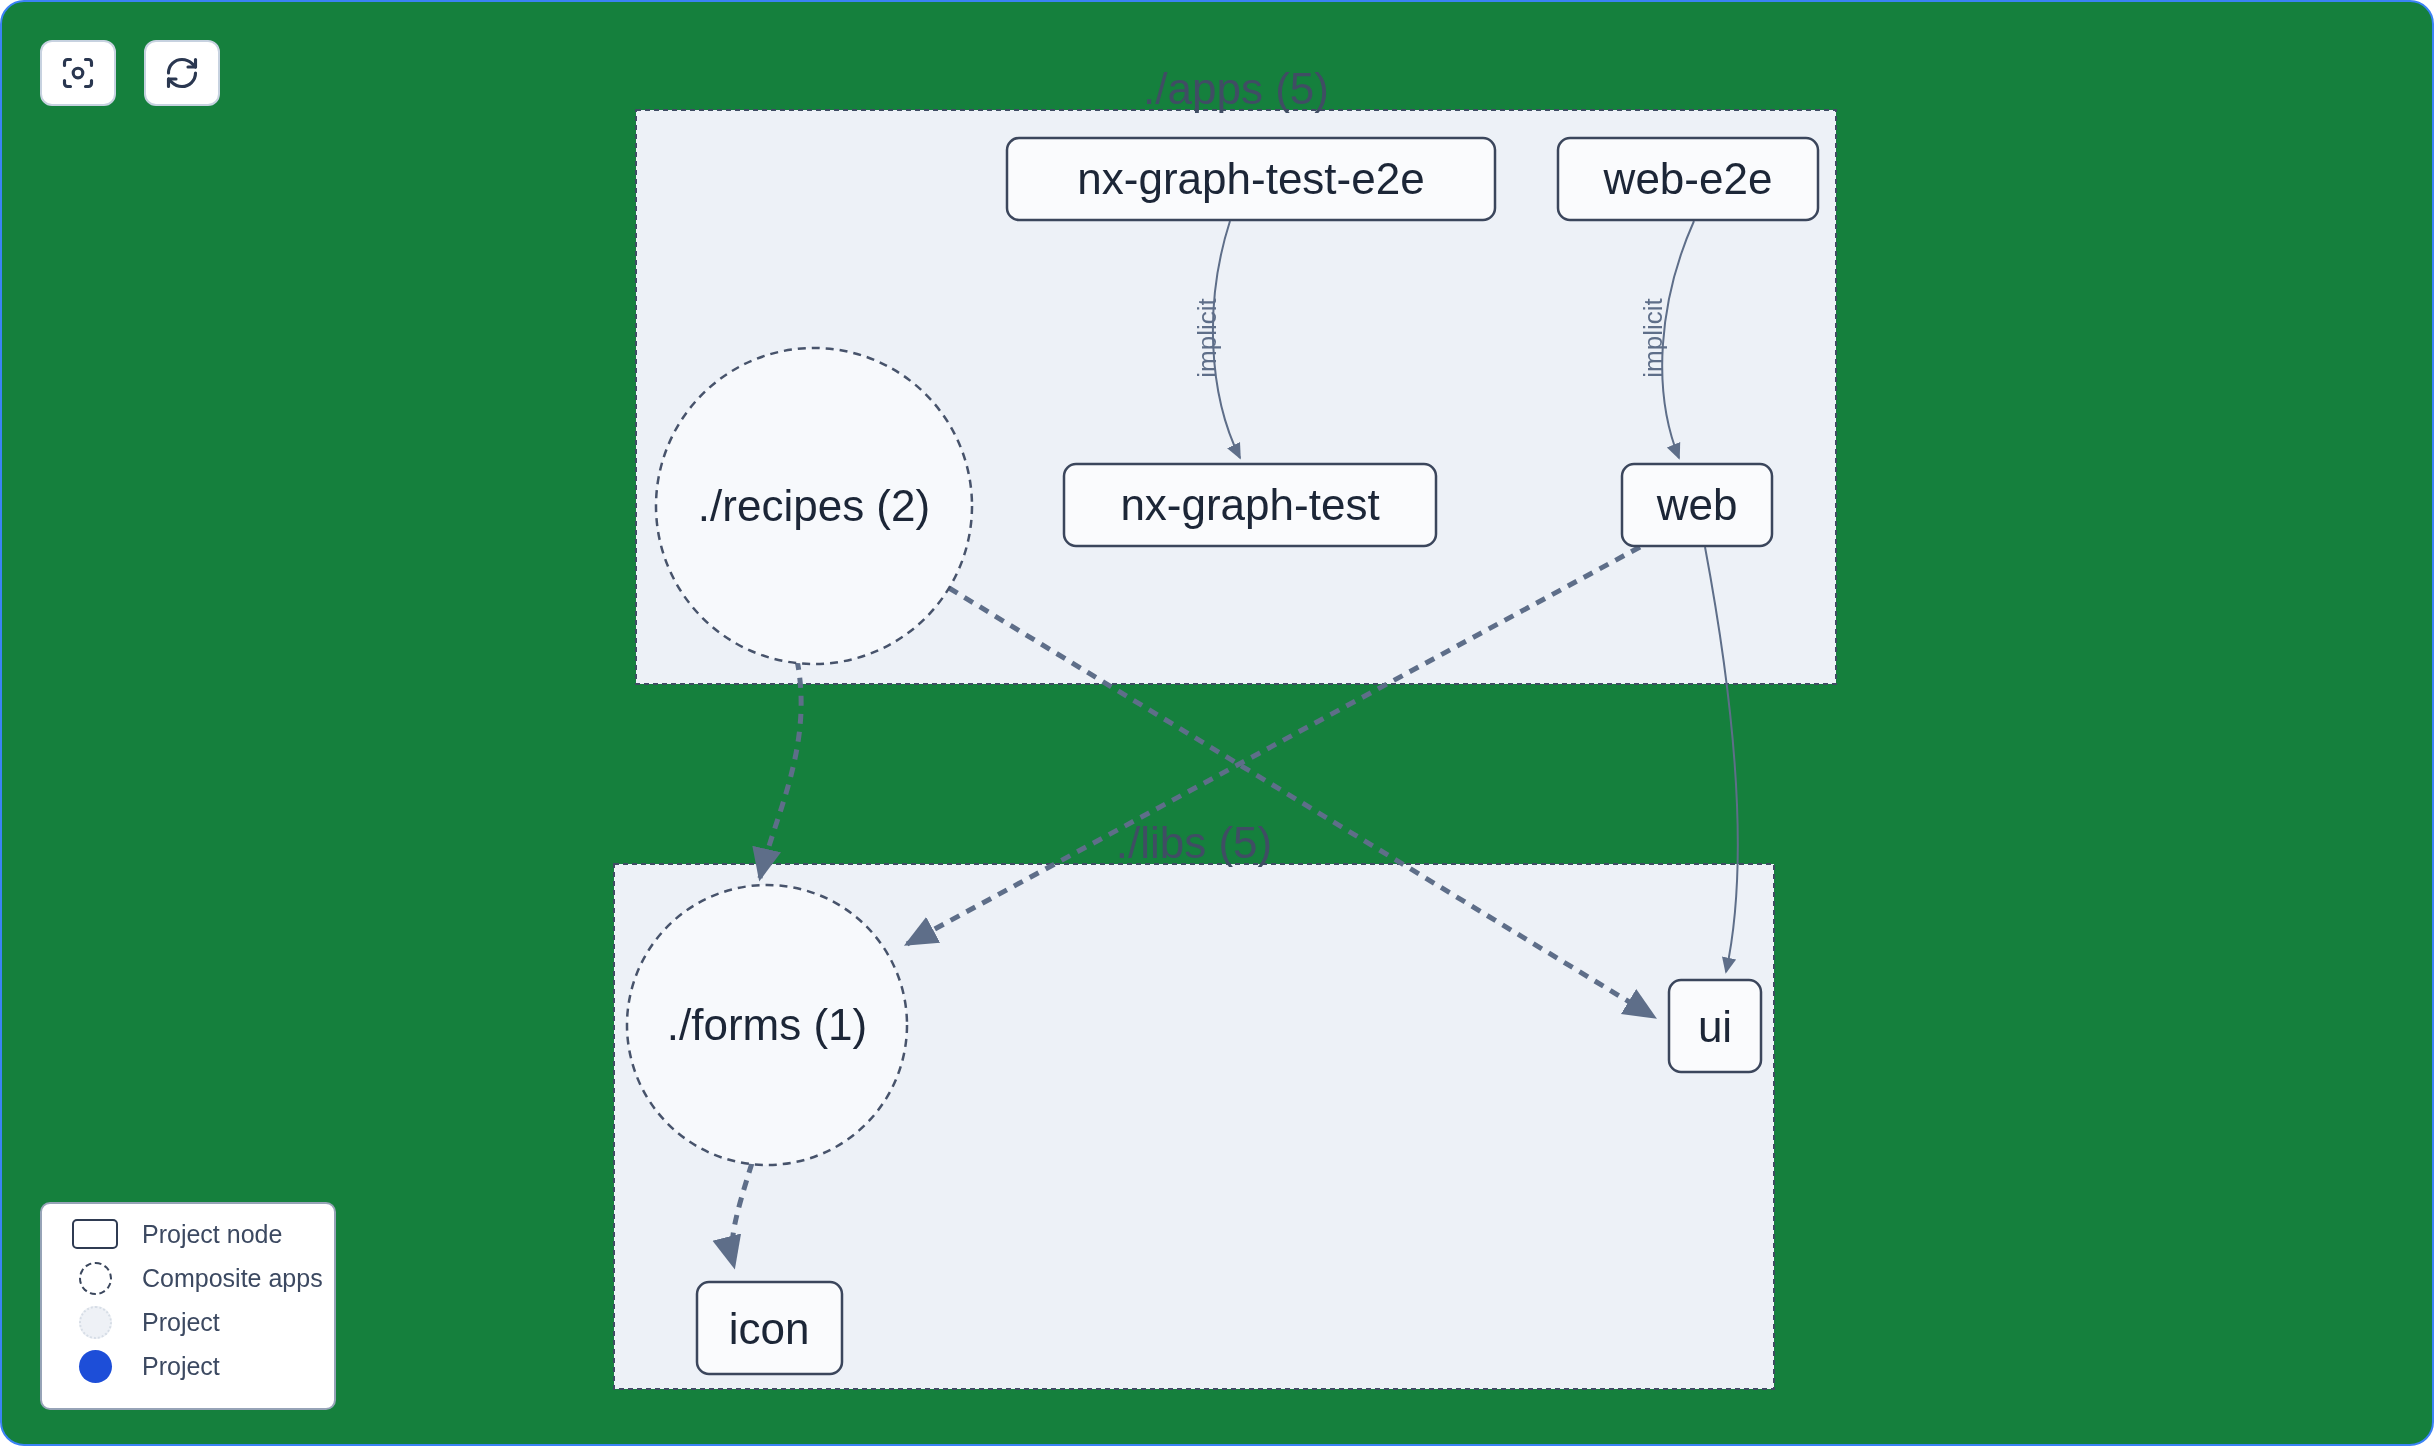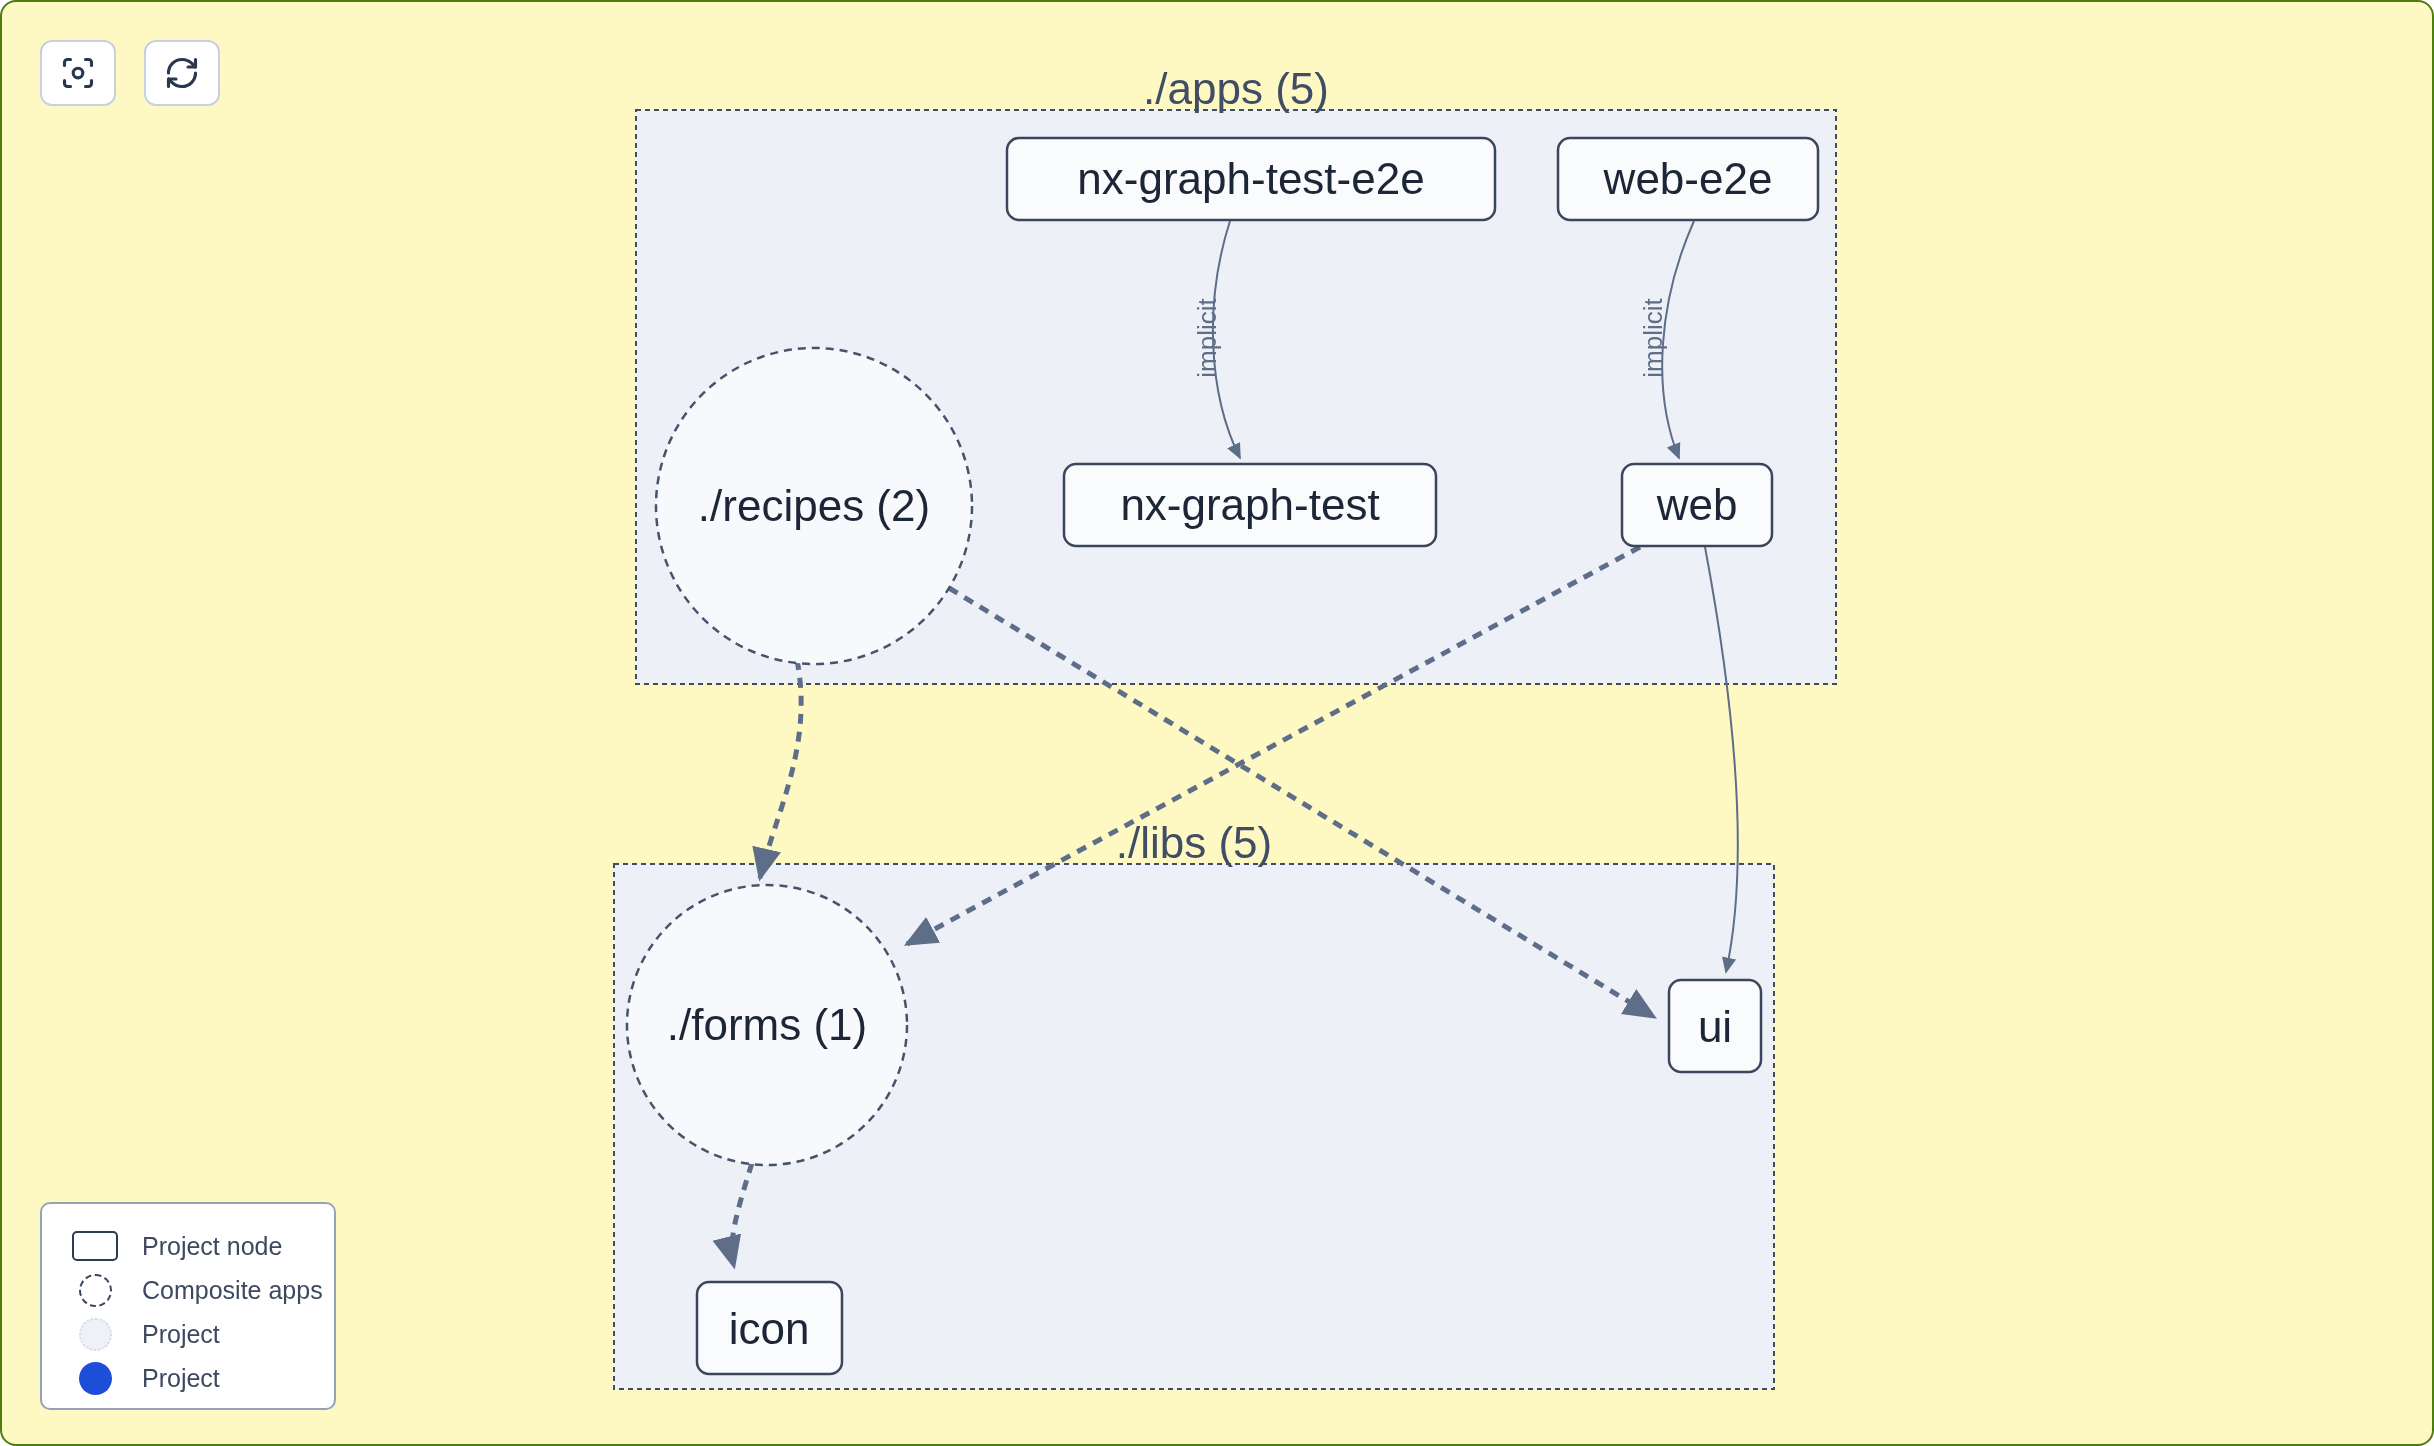--- a/index.html
+++ b/index.html
@@ -1,18 +1,18 @@
 <!DOCTYPE html>
 <html><head>
 <meta charset="utf-8">
 <style>
   html,body{margin:0;padding:0;width:2434px;height:1446px;background:#fff;
     font-family:"Liberation Sans", sans-serif;}
-  .canvas{position:absolute;inset:0;background:#fef9c3;border:2px solid #4d7c0f;
-    border-radius:16px;overflow:hidden;box-sizing:border-box;}
+  .canvas{position:absolute;inset:0;background:#15803d;border:2px solid #3b82f6;
+    border-radius:24px;overflow:hidden;box-sizing:border-box;}
   .graph-svg{position:absolute;left:0;top:0;}
 
   
   .toolbar{position:absolute;left:38px;top:38px;display:flex;gap:28px;z-index:5;}
   .tool-btn{width:76px;height:66px;background:#ffffff;border:2px solid #c7d2e0;
     border-radius:12px;display:flex;align-items:center;justify-content:center;
     cursor:pointer;box-sizing:border-box;}
   .tool-btn svg{width:36px;height:36px;stroke:#2a3750;stroke-width:2.1;fill:none;
     stroke-linecap:round;stroke-linejoin:round;}
 
@@ -22,21 +22,21 @@
   .node-rect{fill:#fafbfd;stroke:#3b465c;stroke-width:2.5;}
   .node-label{font-size:44px;fill:#1c2637;text-anchor:middle;}
   .composite-circle{fill:#f7f9fc;stroke:#47536b;stroke-width:2.5;stroke-dasharray:8 6;}
   .edge-thin{fill:none;stroke:#5e6e89;stroke-width:2;}
   .edge-thick{fill:none;stroke:#5e6e89;stroke-width:5;stroke-dasharray:10 8;}
   .edge-label{font-size:26px;fill:#5e6e89;text-anchor:middle;}
 
   
   .legend{position:absolute;left:38px;top:1200px;width:296px;height:208px;
     background:#ffffff;border:2px solid #96a3b7;border-radius:10px;z-index:5;
-    box-sizing:border-box;display:flex;flex-direction:column;justify-content:flex-end;
+    box-sizing:border-box;display:flex;flex-direction:column;justify-content:flex-start;
     padding:8px 14px;}
   .legend-row{display:flex;align-items:center;gap:8px;height:44px;}
   .legend-swatch-col{width:78px;display:flex;align-items:center;justify-content:center;flex:none;}
   .legend-label{font-size:25px;color:#3c4961;white-space:nowrap;}
   .sw-project{width:46px;height:30px;border:2.5px solid #2f3b52;border-radius:5px;
     background:#fff;box-sizing:border-box;}
   .sw-composite{width:33px;height:33px;border:2.5px dashed #3a465c;border-radius:50%;
     background:#fff;box-sizing:border-box;}
   .sw-affected{width:33px;height:33px;border:2px dotted #d6dde6;border-radius:50%;
     background:#eef1f6;box-sizing:border-box;}

